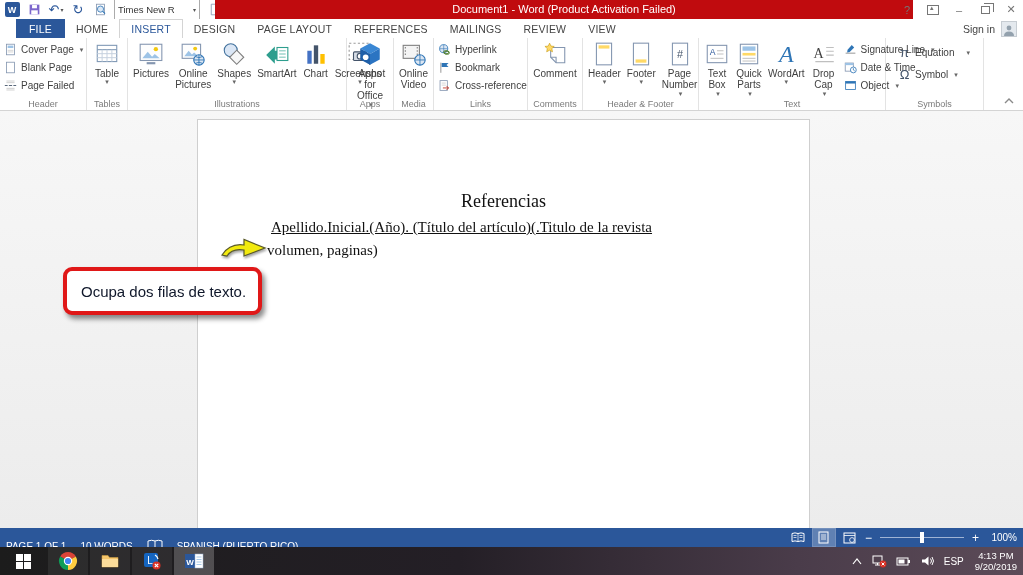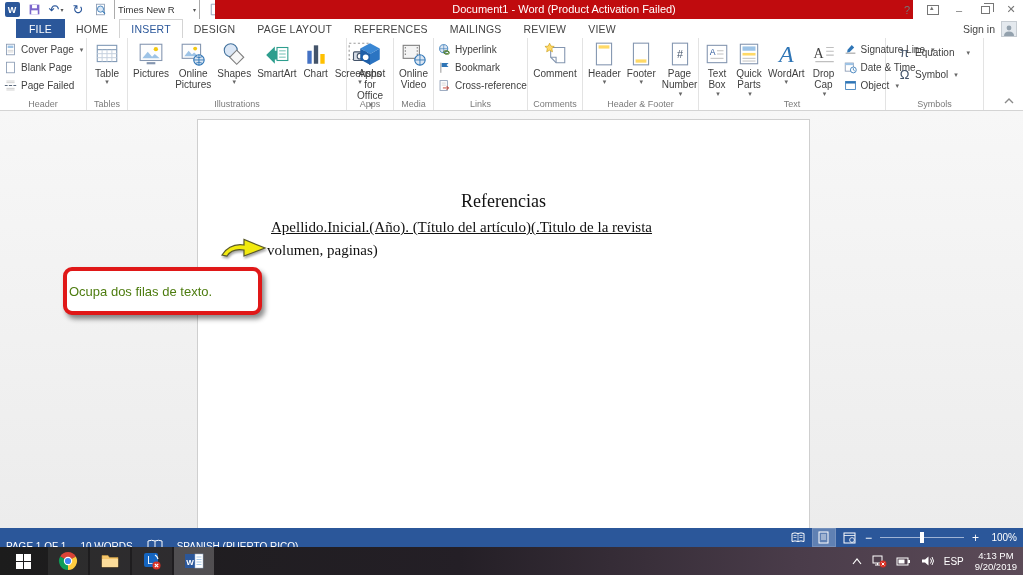--- a/index.html
+++ b/index.html
@@ -47,21 +47,21 @@
   .glyph-ic { font-size:13px; line-height:13px; color:#44546a; width:13px; text-align:center; }
   .collapse-ribbon { position:absolute; right:8px; bottom:4px; width:12px; height:10px; }
 
   
   .docarea { position:absolute; top:111px; left:0; width:1023px; height:417px; background:linear-gradient(#f7f7f7,#ececec); overflow:hidden; }
   .page { position:absolute; left:197px; top:8px; width:613px; height:430px; background:#fff; border:1px solid #cfcfcf; }
   .doc-heading { position:absolute; top:71px; left:0; width:100%; text-align:center; font-family:"Liberation Serif", serif; font-size:18px; color:#111; }
   .doc-line1 { position:absolute; top:99px; left:73px; font-family:"Liberation Serif", serif; font-size:15px; color:#111; white-space:nowrap;text-decoration:underline; }
   .doc-line2 { position:absolute; top:122px; left:69px; font-family:"Liberation Serif", serif; font-size:15px; color:#111; white-space:nowrap; }
   .yellow-arrow { position:absolute; left:22px; top:115px; width:48px; height:24px; filter:drop-shadow(1px 2px 1px rgba(0,0,0,.35)); }
-  .callout { position:absolute; left:63px; top:156px; width:199px; height:48px; background:#fff; border:4px solid #e01818; border-radius:9px; box-shadow:3px 4px 5px rgba(0,0,0,.45); display:flex; align-items:center; padding-left:2px; font-size:13px; color:#4d7c0f; }
+  .callout { position:absolute; left:63px; top:156px; width:199px; height:48px; background:#fff; border:4px solid #e01818; border-radius:9px; box-shadow:3px 4px 5px rgba(0,0,0,.45); display:flex; align-items:center; padding-left:14px; font-size:15px; color:#0f172a; }
 
   
   .statusbar { position:absolute; top:528px; left:0; width:1023px; height:36px; background:#2b579a; color:#fff; display:flex; align-items:center; font-size:10px; }
   .sb-item { margin-left:14px; white-space:nowrap; }
   .sb-item:first-child { margin-left:6px; }
   .sb-right { position:absolute; right:4px; top:0; height:19px; display:flex; align-items:center; gap:4px; }
   .viewbtn { width:22px; height:17px; display:flex; align-items:center; justify-content:center; }
   .viewbtn.active { background:rgba(255,255,255,.25); outline:1px solid rgba(255,255,255,.35); }
   .zoom-track { width:84px; height:1px; background:#9fb3d4; position:relative; margin:0 4px; }
   .zoom-thumb { position:absolute; left:40px; top:-5px; width:4px; height:11px; background:#fff; }

